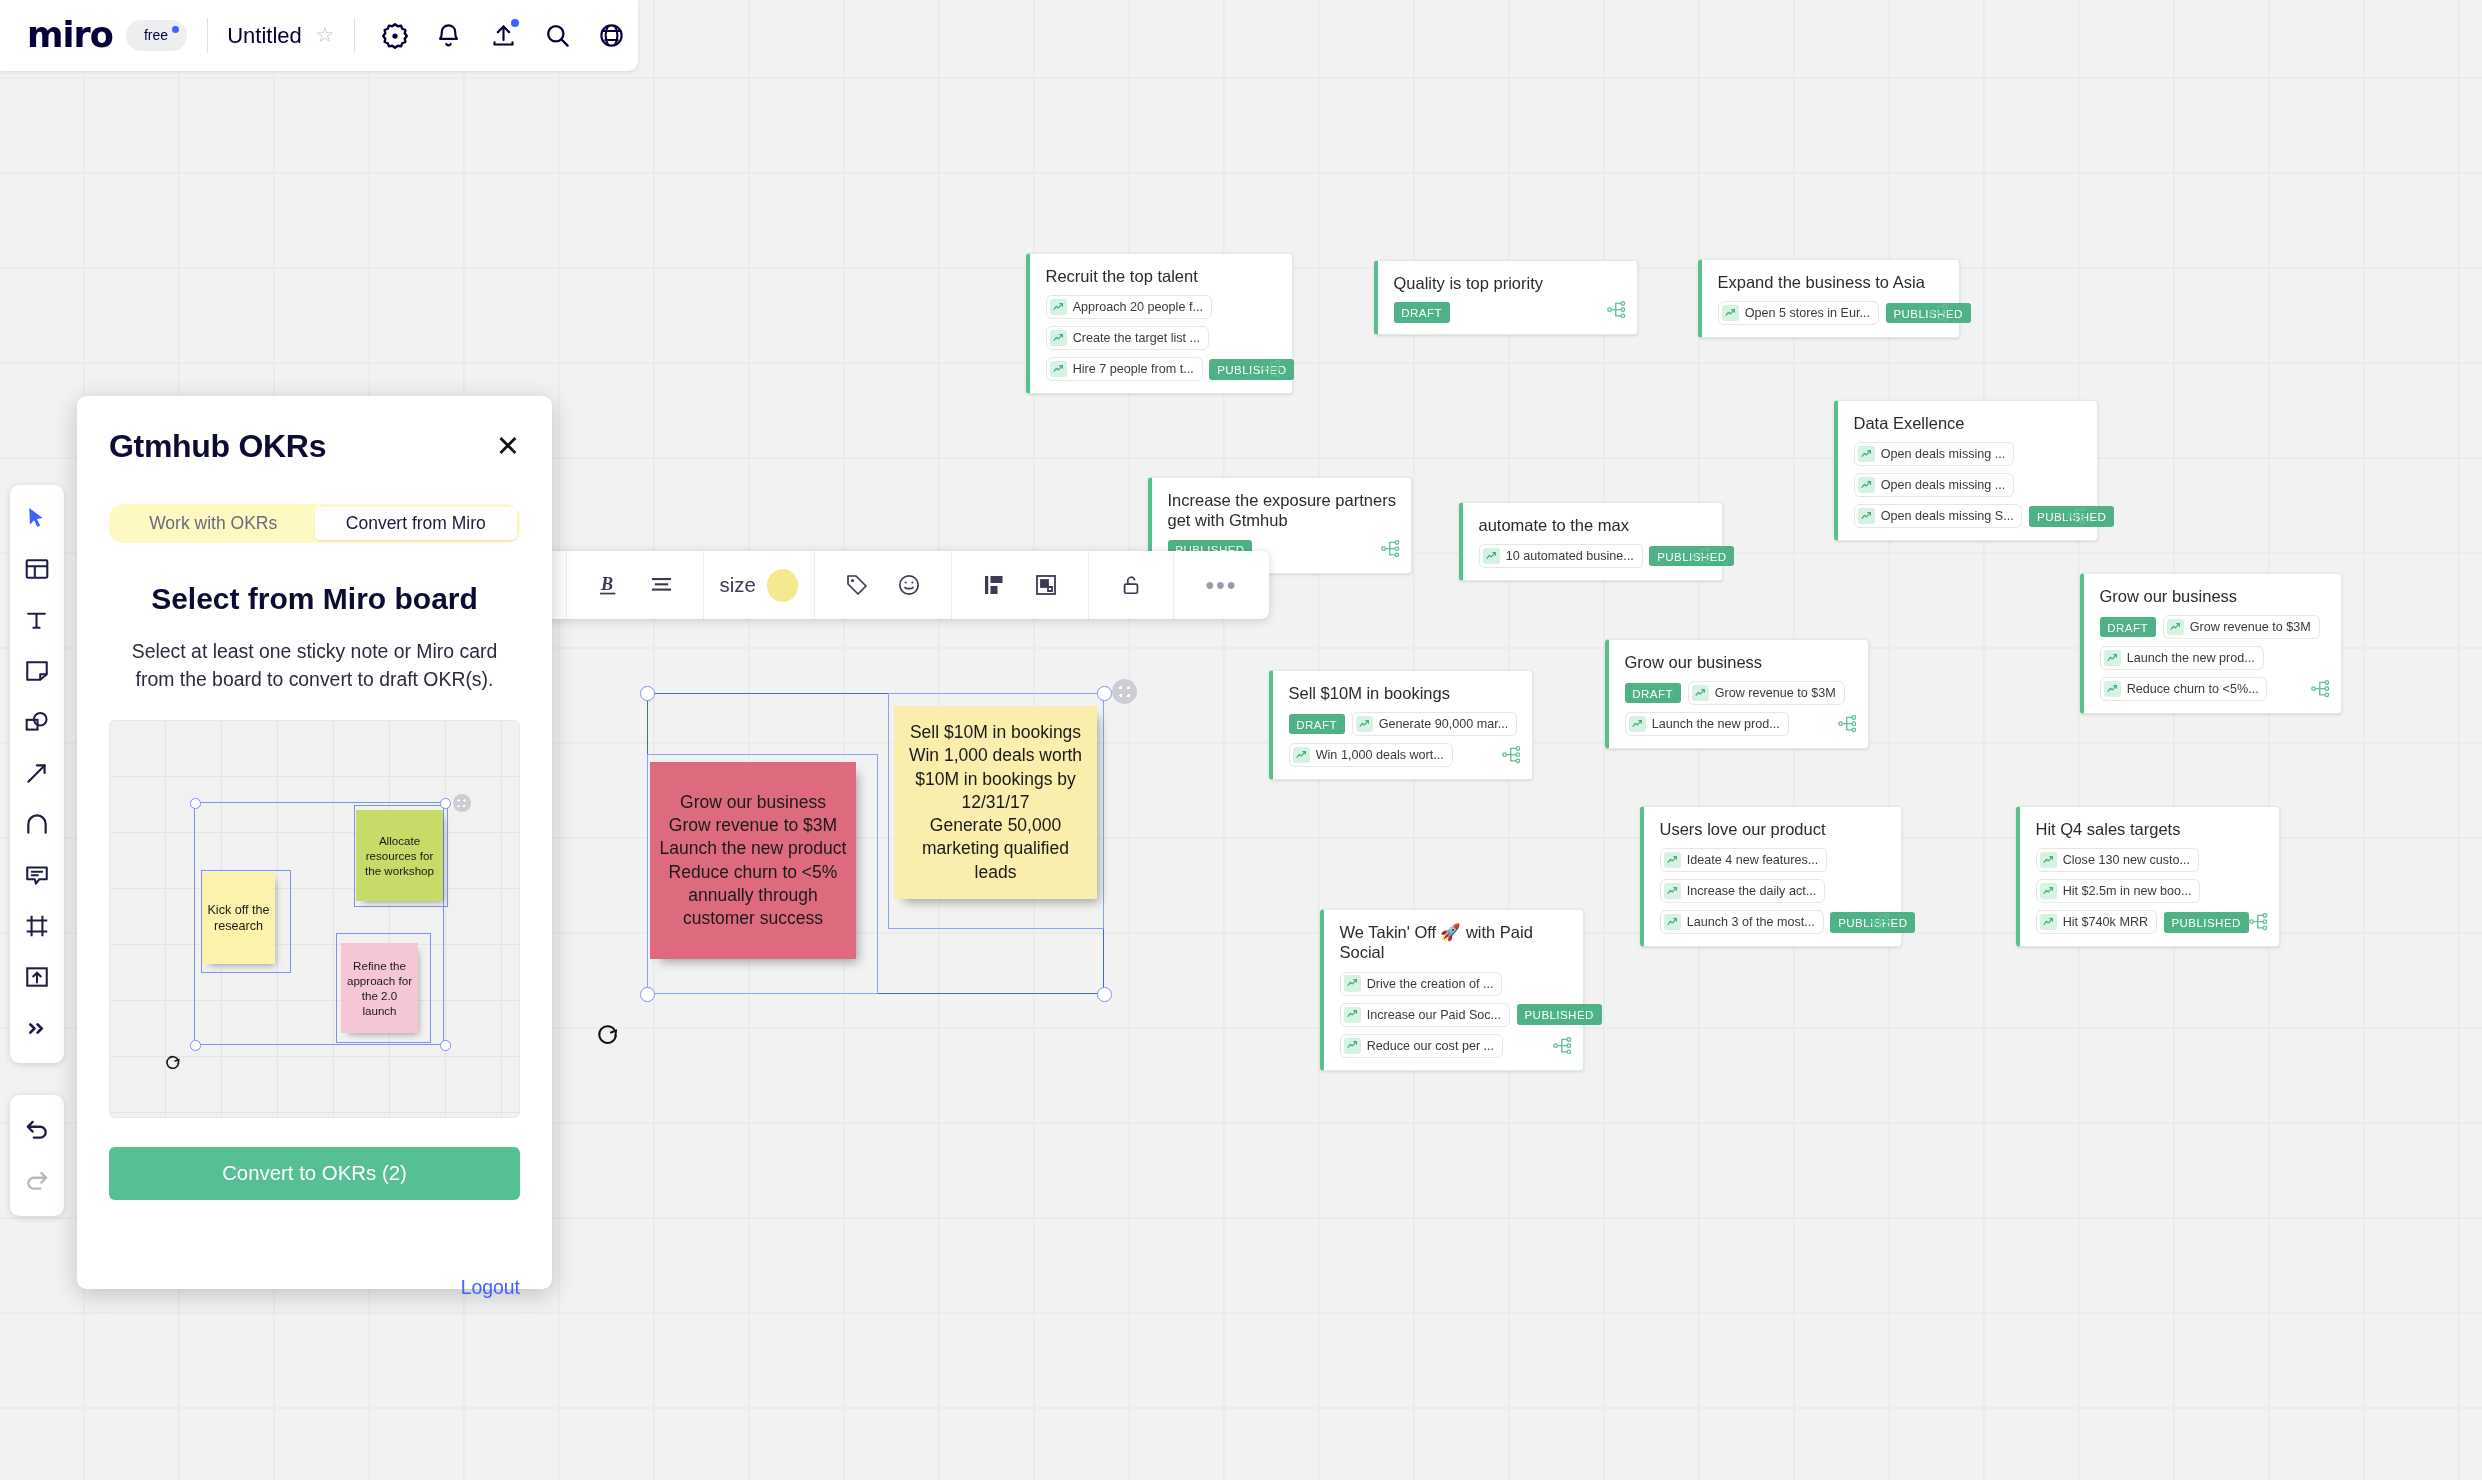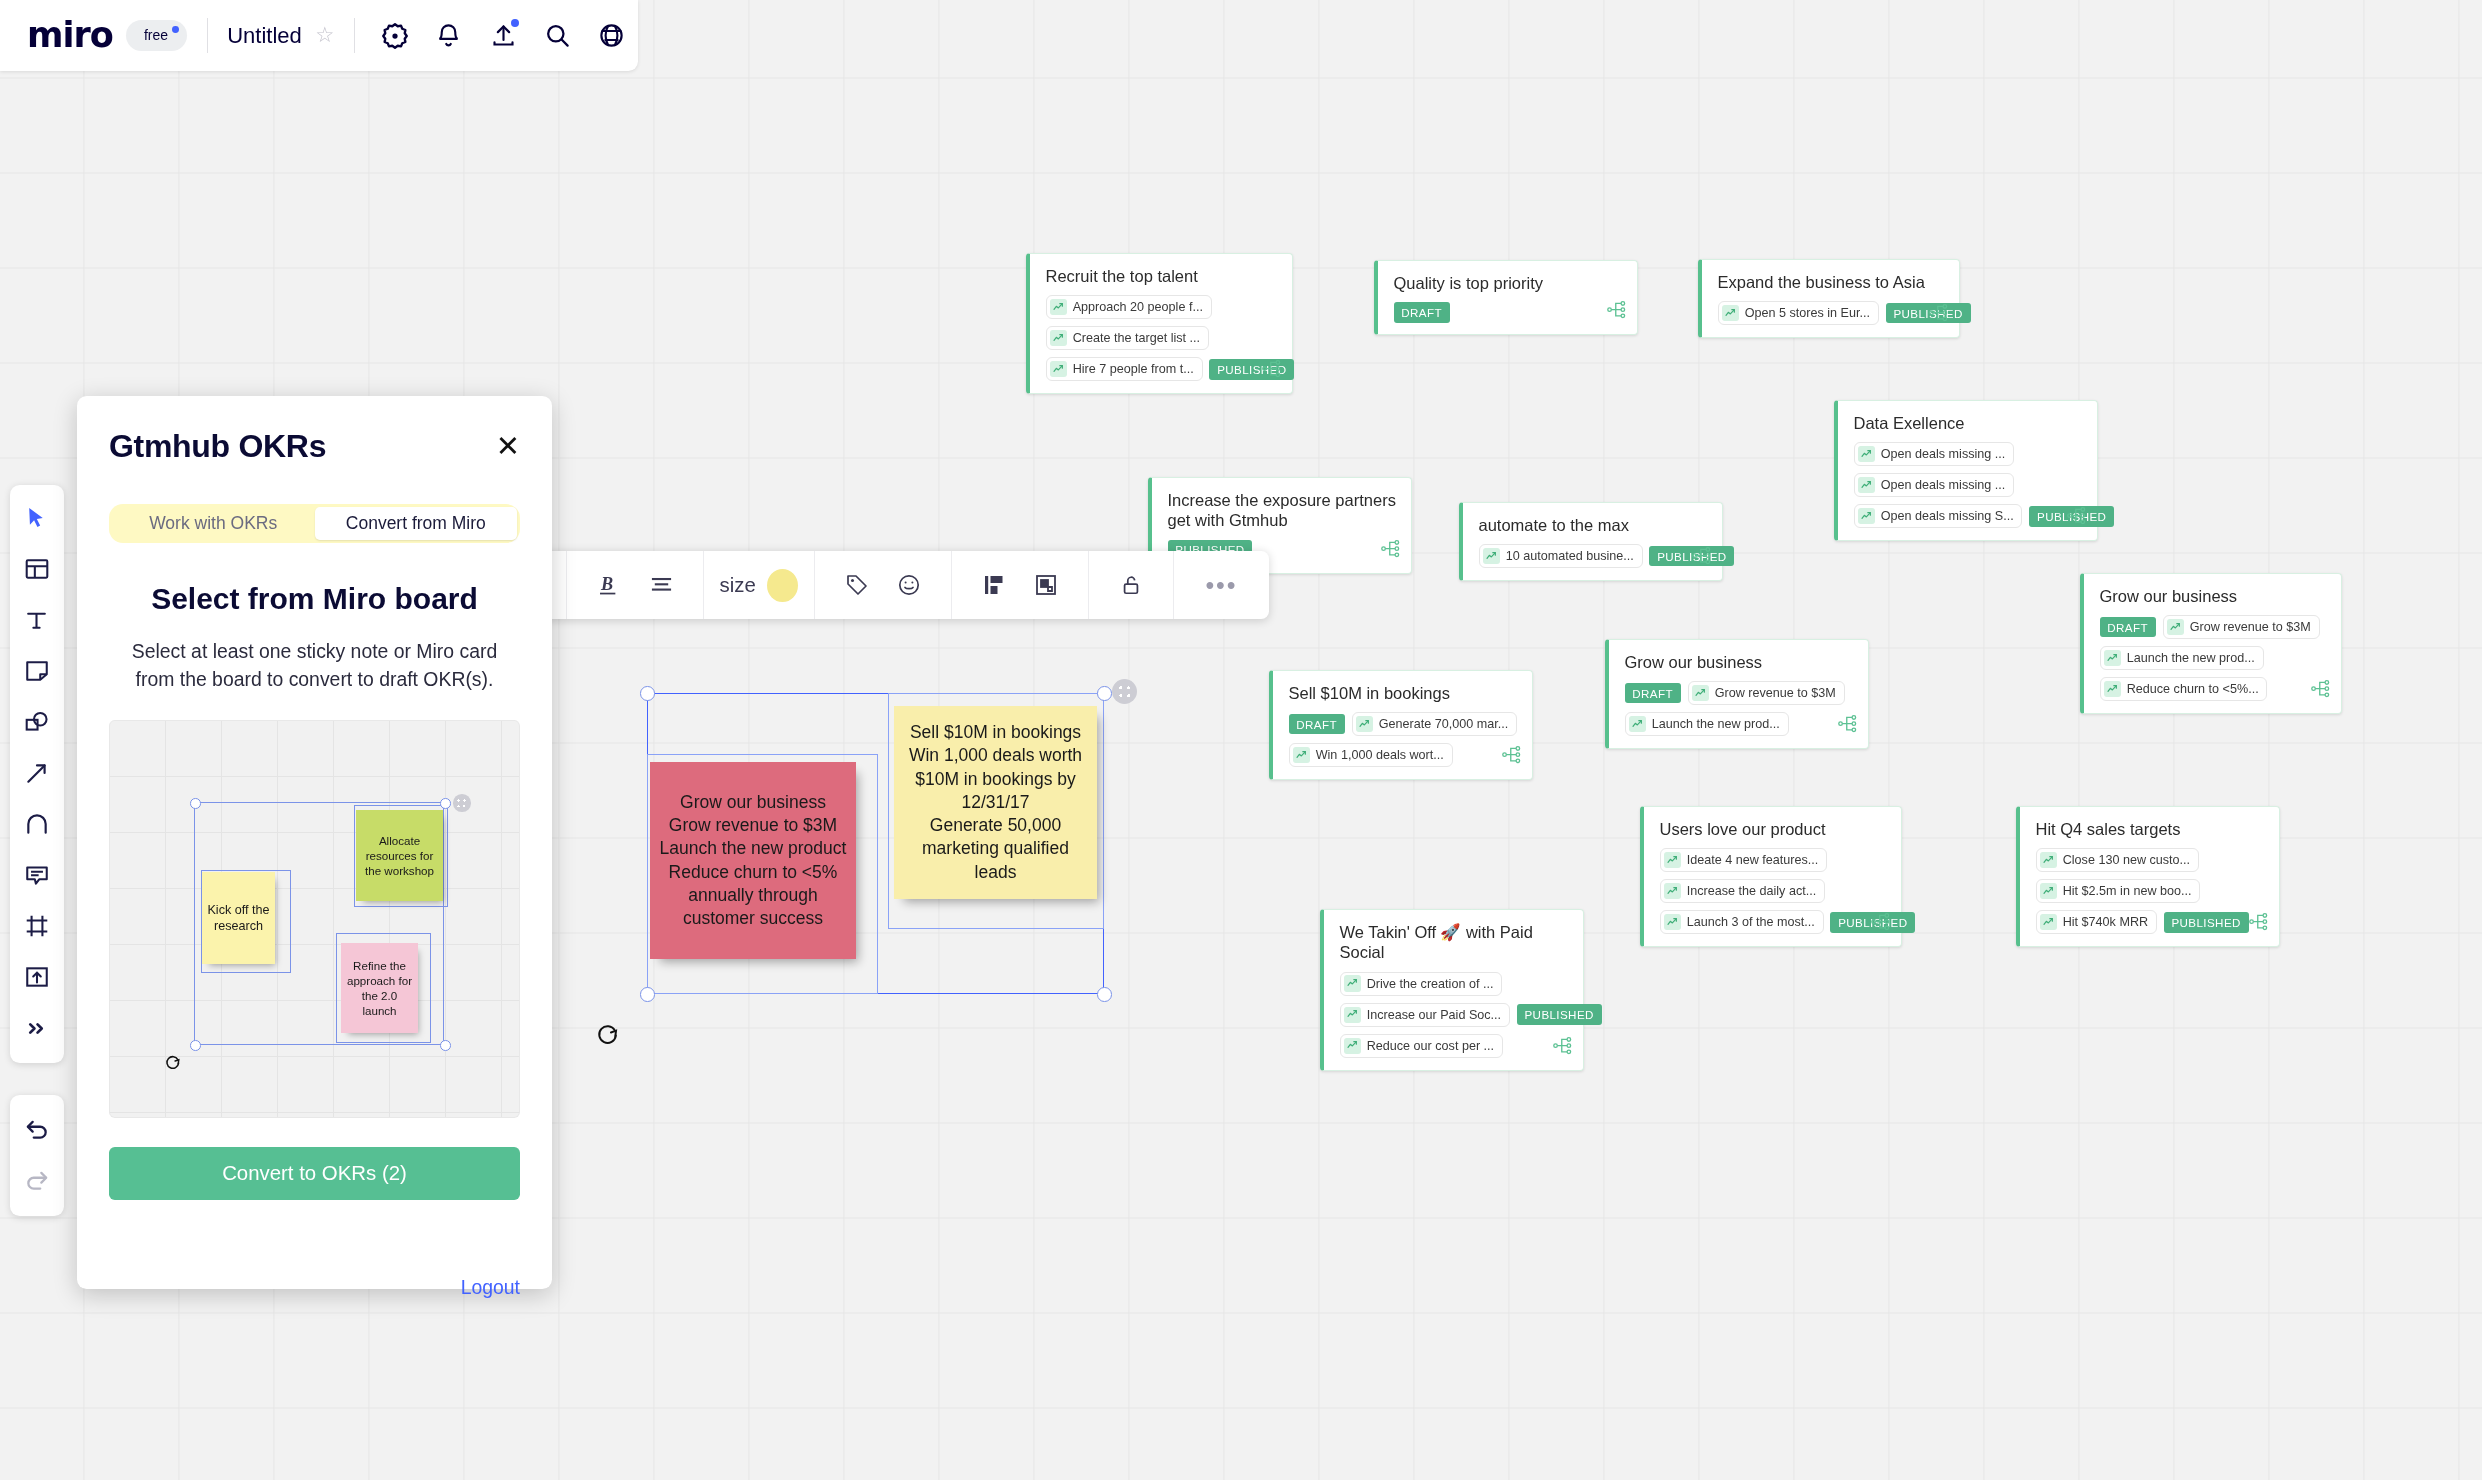--- a/index.html
+++ b/index.html
@@ -539,21 +539,21 @@
       <div class="okr-rows">
         <div class="okr-row">
           <span class="badge">DRAFT</span>
           <span class="kr-chip">
             <span class="kr-ico">
               <svg width="10.7" height="10.7" viewBox="0 0 16 16" fill="none" stroke="#3fae78" stroke-width="1.8" stroke-linecap="round" stroke-linejoin="round">
                 <path d="M1.5 11 5 6.5l3 2.4L14 2.5"></path>
                 <path d="M10.2 2.5H14v3.7"></path>
               </svg>
             </span>
-            <span>Generate 70,000 mar...</span>
+            <span>Generate 90,000 mar...</span>
           </span>
         </div>
         <div class="okr-row">
           <span class="kr-chip">
             <span class="kr-ico">
               <svg width="10.7" height="10.7" viewBox="0 0 16 16" fill="none" stroke="#3fae78" stroke-width="1.8" stroke-linecap="round" stroke-linejoin="round">
                 <path d="M1.5 11 5 6.5l3 2.4L14 2.5"></path>
                 <path d="M10.2 2.5H14v3.7"></path>
               </svg>
             </span>

